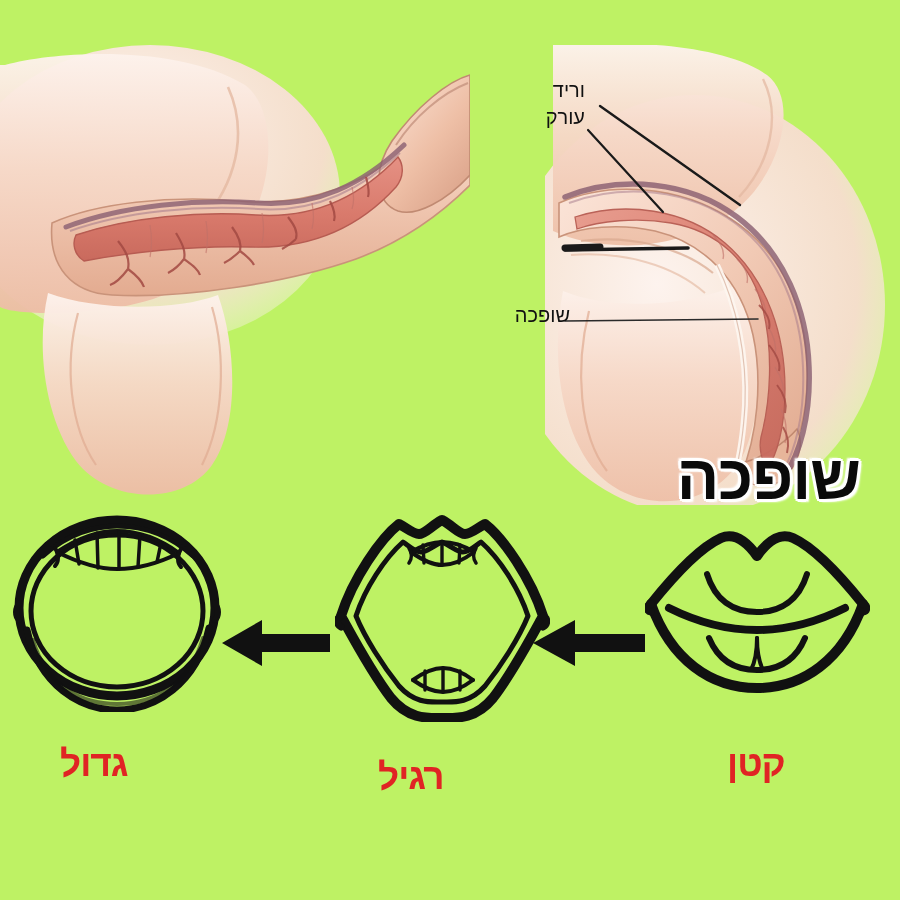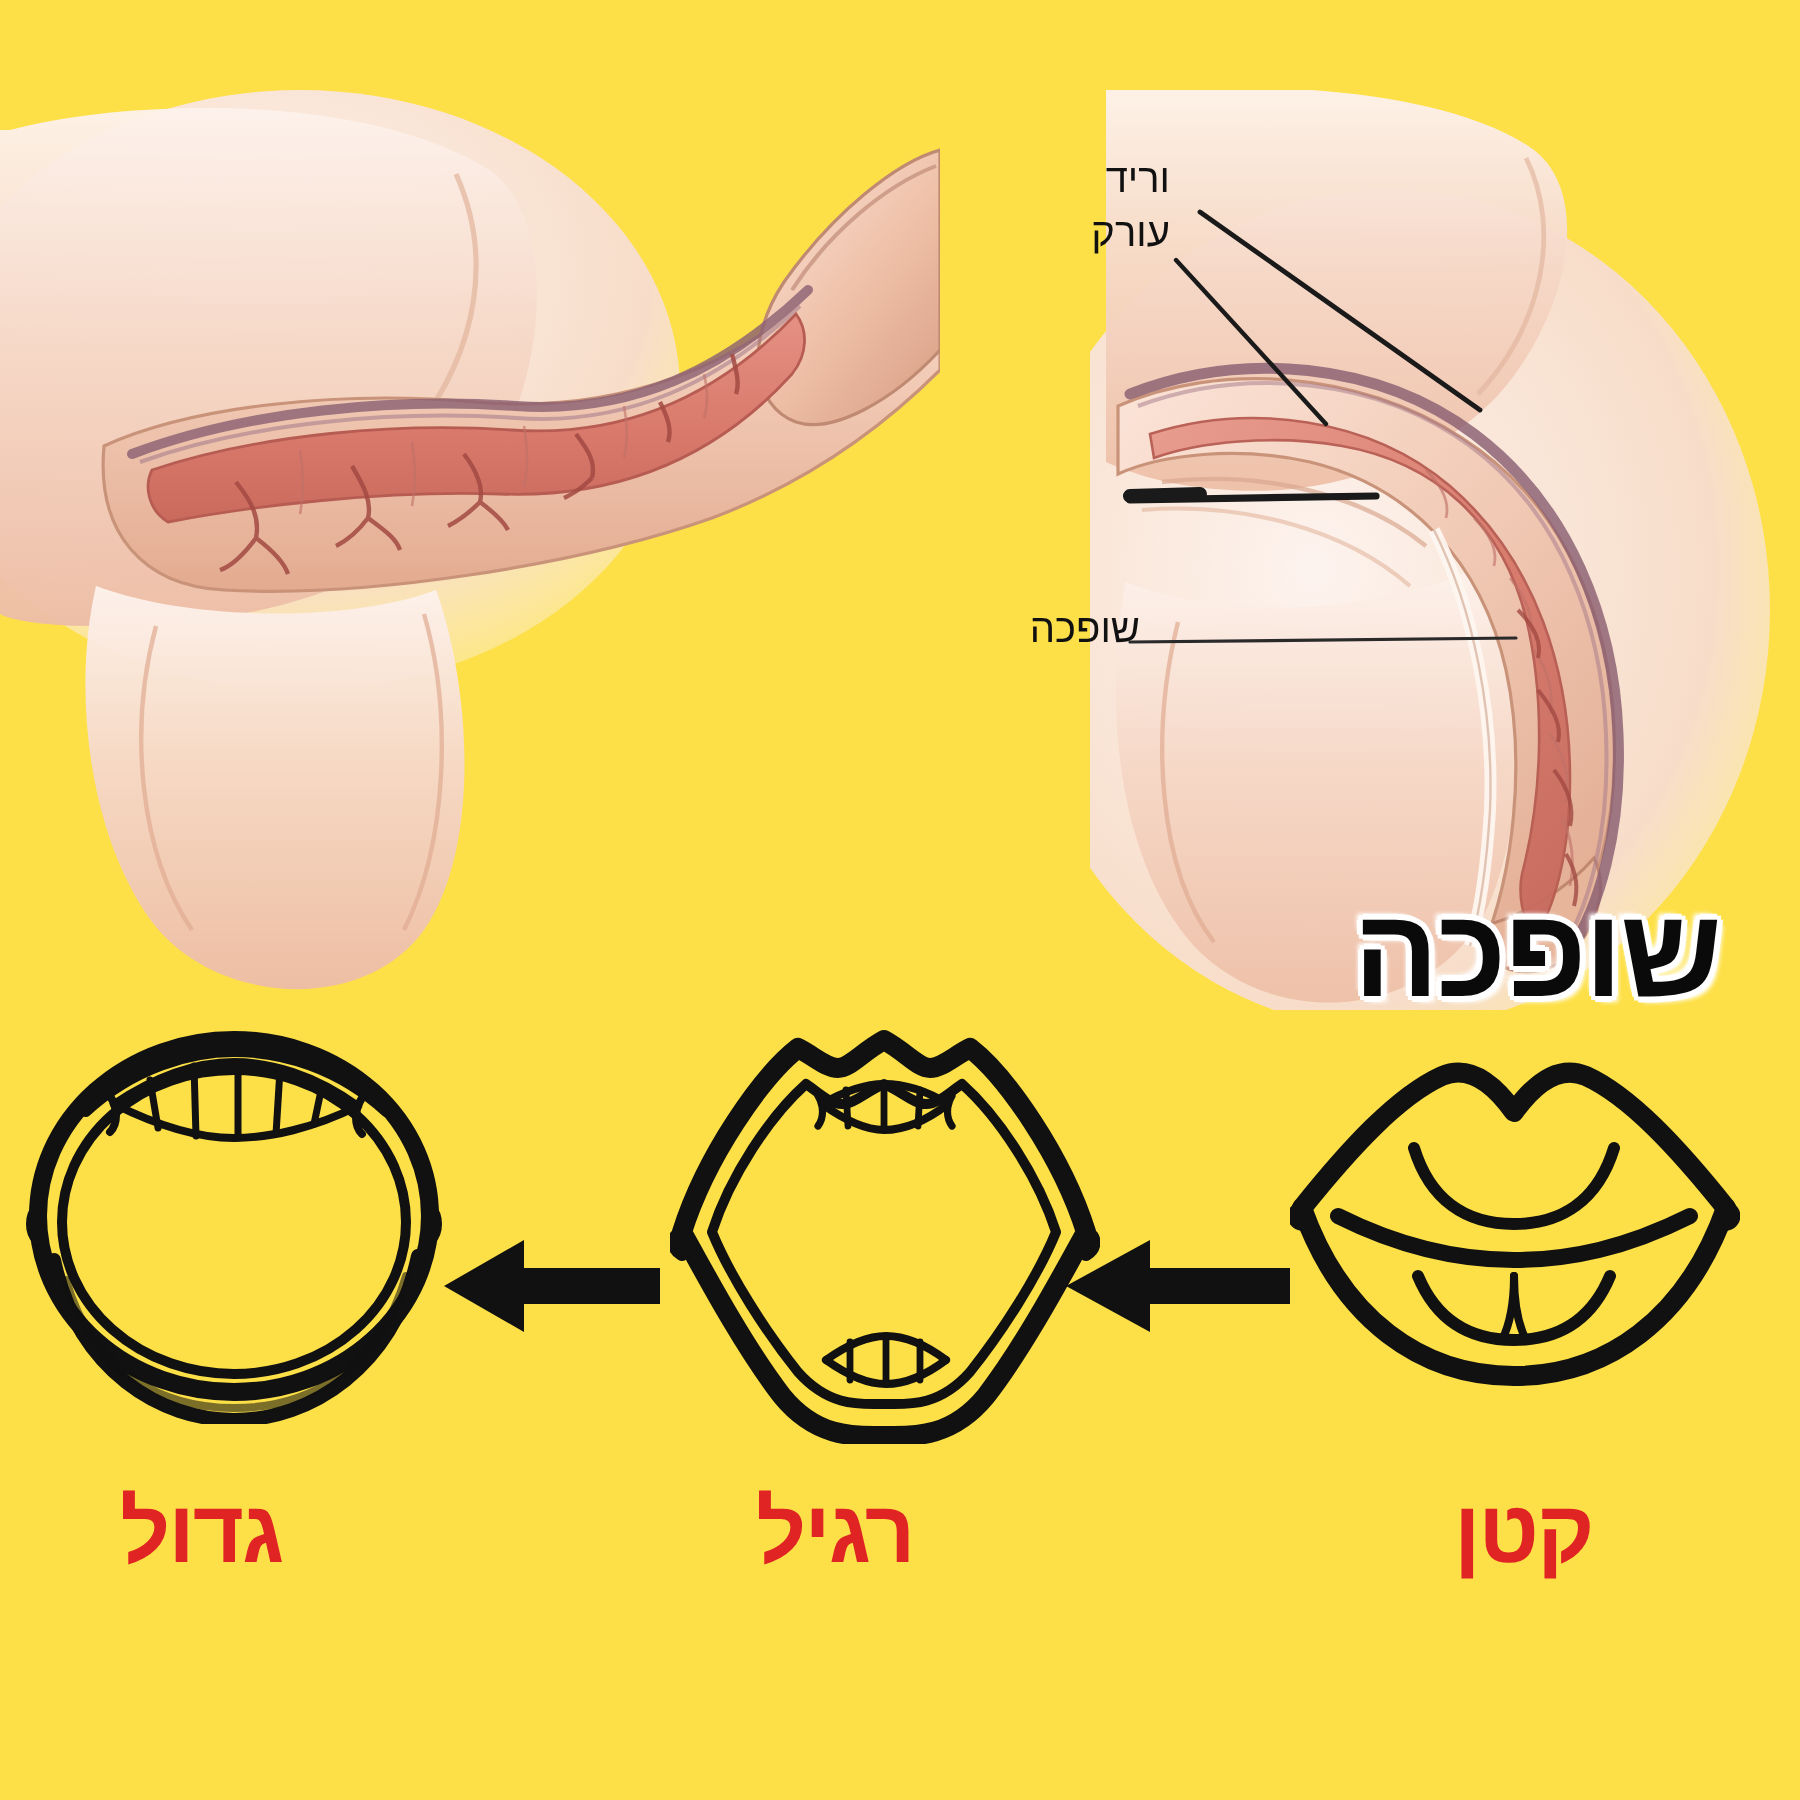--- a/index.html
+++ b/index.html
@@ -4,21 +4,21 @@
 <title>Medical Comparison Infographic</title>
 <style>
   html,body{margin:0;padding:0;}
   body{
     width:900px;height:900px;
     background:#ffffff;
     font-family:"Liberation Sans","DejaVu Sans",sans-serif;
     overflow:hidden;
     position:relative;
   }
-  #stage{position:relative;width:900px;height:900px;background:#fde047;overflow:hidden;}
+  #stage{position:relative;width:900px;height:900px;background:#bef264;overflow:hidden;}
 
   
   .anatomy-panel{position:absolute;}
 
   #panel-after{left:0;top:45px;width:470px;height:455px;}
   #panel-before{left:545px;top:45px;width:355px;height:460px;}
 
   .anat-svg{display:block;width:100%;height:100%;}
 
   
@@ -74,28 +74,28 @@
 
   .arrow{position:absolute;top:103px;}
   #arrow-1{left:222px;width:108px;height:56px;}
   #arrow-2{left:533px;width:112px;height:56px;}
   .arrow-svg{display:block;width:100%;height:100%;}
 
   .size-label{
     position:absolute;
     color:#e02424;
     font-weight:bold;
-    font-size:44px;
+    font-size:37px;
     line-height:1;
     direction:rtl;
     white-space:nowrap;
     letter-spacing:-1px;
   }
   #size-large{left:60px;top:233px;}
-  #size-regular{left:378px;top:233px;text-align:right;}
+  #size-regular{left:378px;top:246px;text-align:right;}
   #size-small{left:697px;top:233px;margin-left:30px;}
 </style>
 </head>
 <body>
 
 <div id="stage">
 
   <div class="anatomy-panel" id="panel-after">
     <svg class="anat-svg" viewBox="0 0 470 455" preserveAspectRatio="none">
       <defs>

